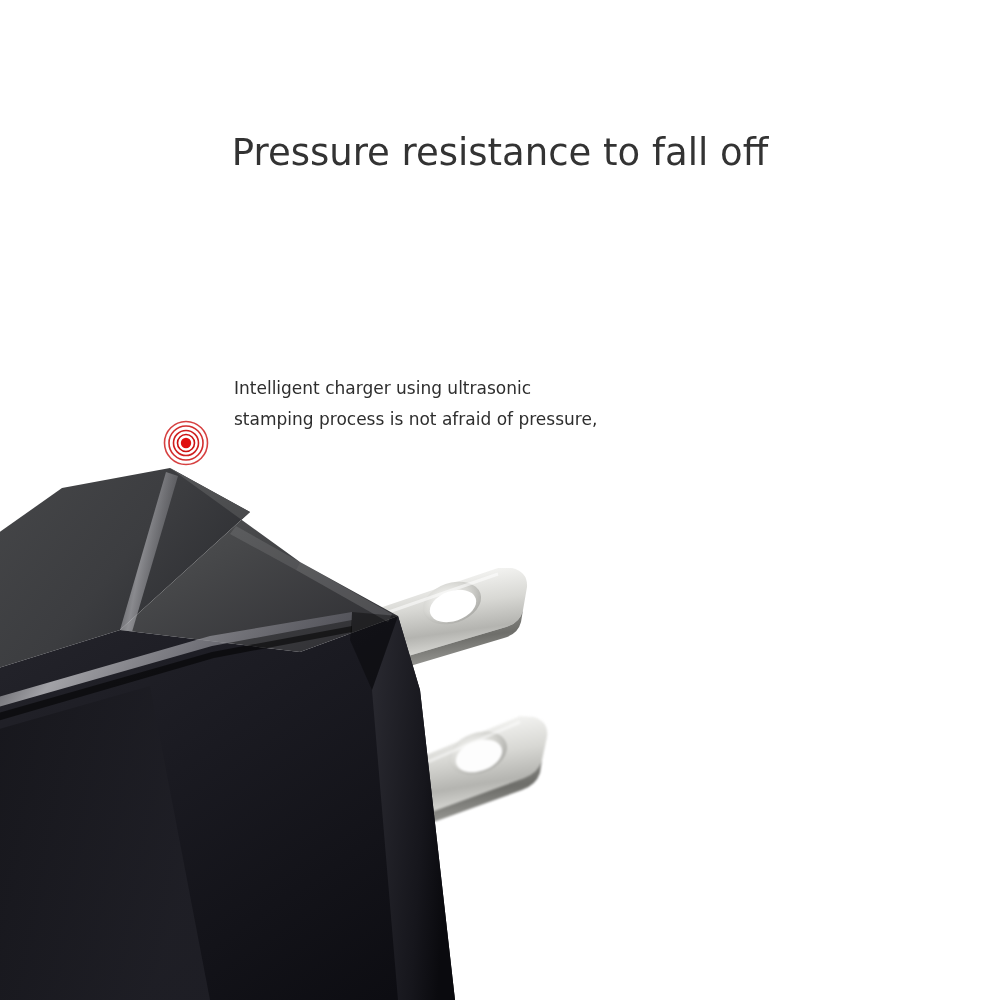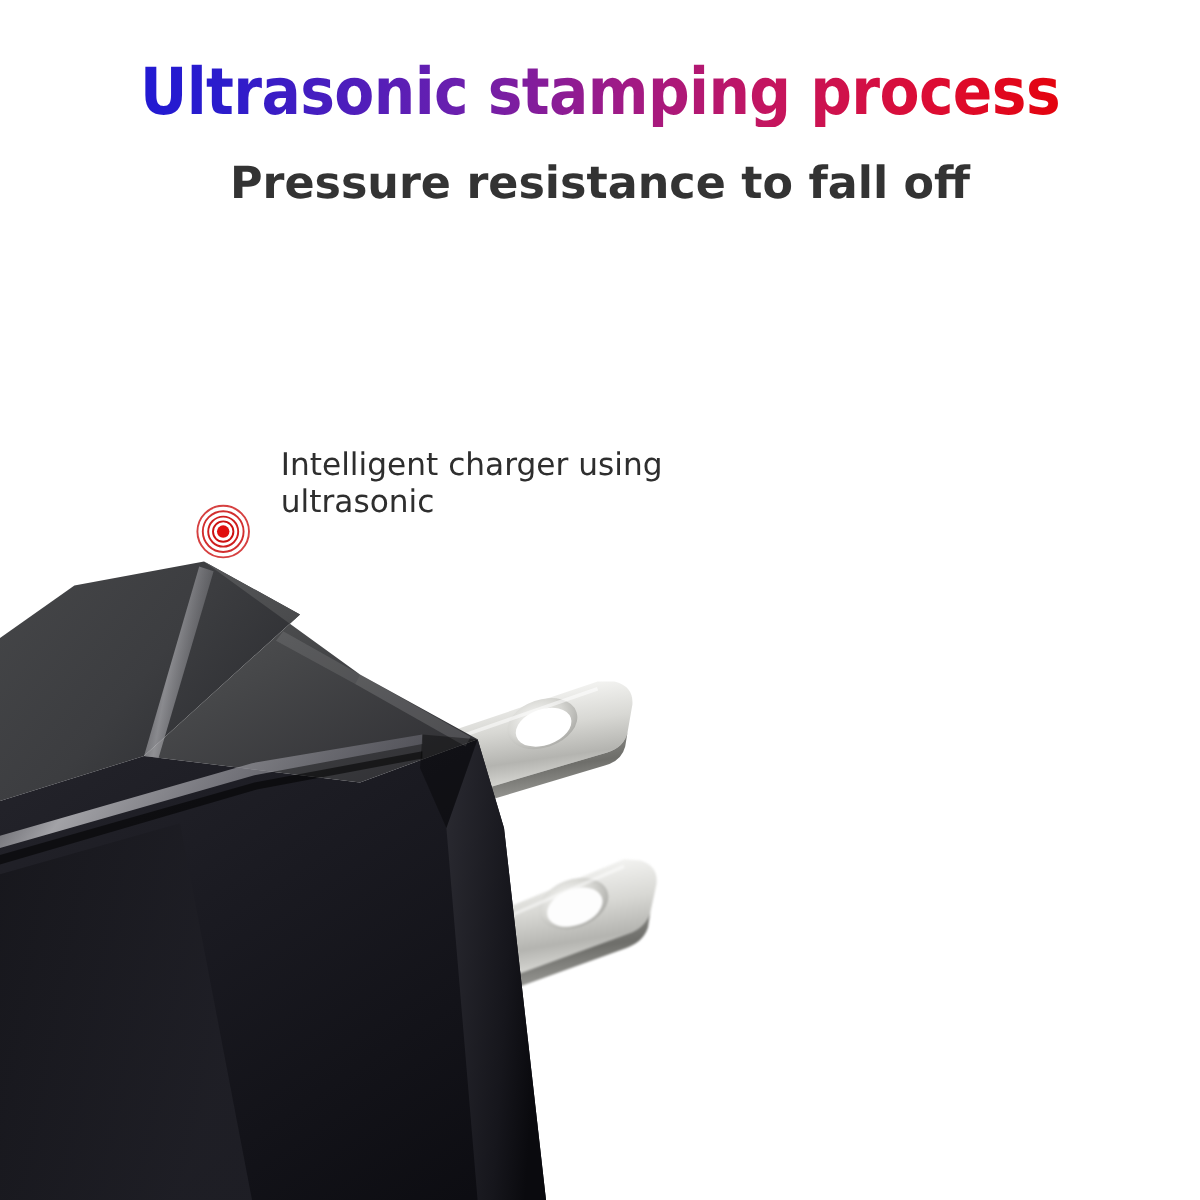--- a/index.html
+++ b/index.html
@@ -47,33 +47,33 @@
     color:transparent;
     -webkit-text-fill-color:transparent;
   }
 
   .subhead{
     position:absolute;
     left:0; top:131px;
     width:1000px;
     text-align:center;
     font-size:37px;
-    font-weight:700;
+    font-weight:400;
     color:#333333;
     letter-spacing:0px;
     line-height:1.2;
     font-family:"DejaVu Sans","Liberation Sans", sans-serif;
     white-space:nowrap;
   }
 
   .body-copy{
     position:absolute;
     left:234px; top:373px;
     width:440px;
-    font-size:26px;
+    font-size:17px;
     line-height:31px;
     color:#2e2e2e;
     font-family:"DejaVu Sans","Liberation Sans", sans-serif;
   }
   .body-copy p{margin:0;}
 
   
   .wave-icon{
     position:absolute;
     left:162px; top:419px;
@@ -216,21 +216,21 @@
       <g fill="none" stroke="#cc1111" stroke-width="1.6">
         <circle cx="24" cy="24" r="21.5" opacity="0.80"></circle>
         <circle cx="24" cy="24" r="17" opacity="0.88"></circle>
         <circle cx="24" cy="24" r="12.5" opacity="0.94"></circle>
         <circle cx="24" cy="24" r="8.5" opacity="1"></circle>
       </g>
       <circle cx="24" cy="24" r="5.2" fill="#e01010"></circle>
     </svg>
   </div>
 
-  <div class="headline">Ultrasonic stamping process</div>
 
   <div class="subhead">Pressure resistance to fall off</div>
 
   <div class="body-copy">
     <p>Intelligent charger using ultrasonic</p>
+    <p>stamping process is not afraid of pressure,</p>
   </div>
 
 </div>
 
 </body></html>

